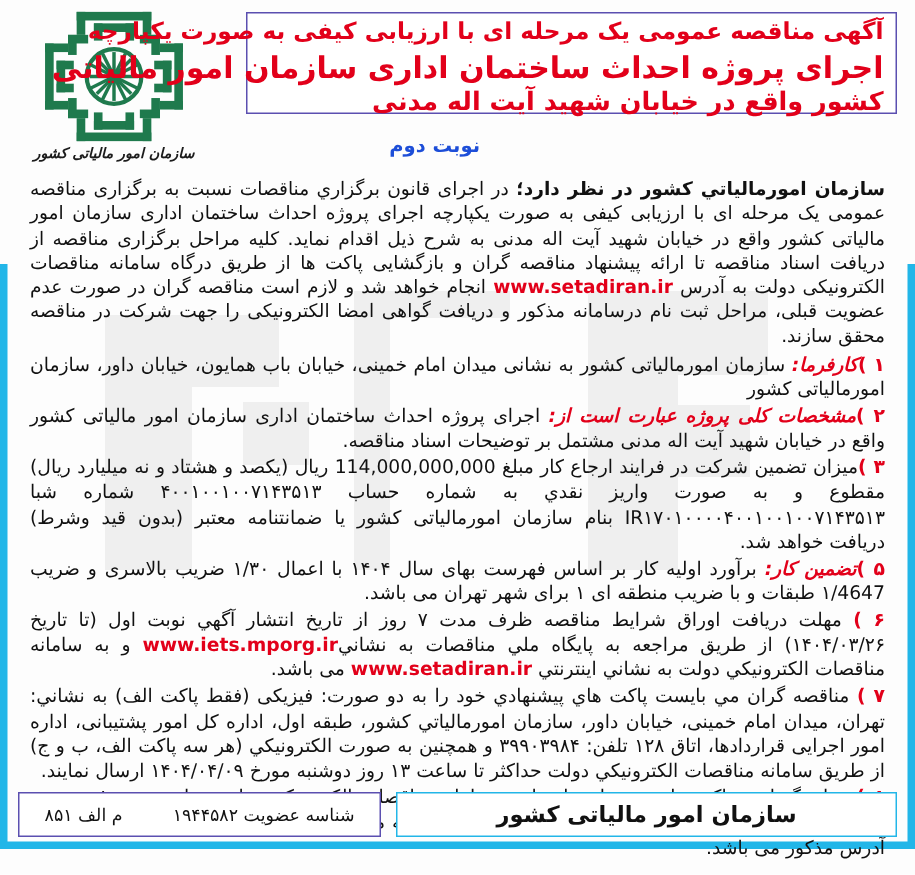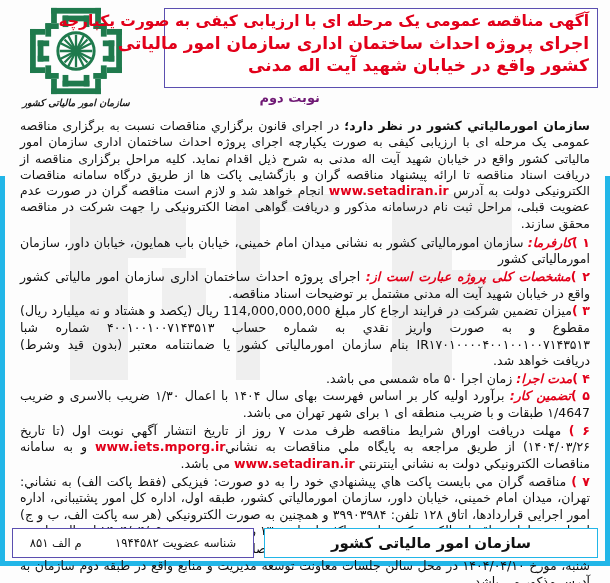--- a/index.html
+++ b/index.html
@@ -79,45 +79,45 @@
     font-style: italic;
     letter-spacing: -0.3px;
     white-space: nowrap;
   }
 
   #title-box {
     position: absolute;
     top: 8px;
     right: 12px;
     left: 148px;
-    height: 80px;
+    height: 68px;
     border: 1.6px solid #5b4fb0;
     background: #ffffff;
     box-sizing: border-box;
     padding: 3px 8px 2px 6px;
     margin-left: 16px;
   }
   .title-line {
     color: #e2001a;
     font-weight: bold;
     text-align: right;
     white-space: nowrap;
     line-height: 1.0;
   }
   #title-line-1 { font-size: 15.5px; margin-top: 2px; }
-  #title-line-2 { font-size: 17px;  margin-top: 5px; }
+  #title-line-2 { font-size: 20px;  margin-top: 5px; }
   #title-line-3 { font-size: 17px;  margin-top: 5px; }
 
   #round-label {
     position: absolute;
     top: 90px;
     right: 290px;
     font-size: 13px;
     font-weight: bold;
-    color: #701a75;
+    color: #1d4ed8;
   }
 
   
   #body-wrap {
     position: relative;
     z-index: 2;
     padding: 0 20px;
     box-sizing: border-box;
   }
   p.para {
@@ -288,21 +288,20 @@
     <p class="para" id="intro"><span class="b">سازمان امورمالیاتي کشور در نظر دارد؛</span><span> در اجرای قانون برگزاري مناقصات نسبت به برگزاری مناقصه عمومی یک مرحله ای با ارزیابی کیفی به صورت یکپارچه اجرای پروژه احداث ساختمان اداری سازمان امور مالیاتی کشور واقع در خیابان شهید آیت اله مدنی به شرح ذیل اقدام نماید. کلیه مراحل برگزاری مناقصه از دریافت اسناد مناقصه تا ارائه پیشنهاد مناقصه گران و بازگشایی پاکت ها از طریق درگاه سامانه مناقصات الکترونیکی دولت به آدرس </span><span class="url">www.setadiran.ir</span><span> انجام خواهد شد و لازم است مناقصه گران در صورت عدم عضویت قبلی، مراحل ثبت نام درسامانه مذکور و دریافت گواهی امضا الکترونیکی را جهت شرکت در مناقصه محقق سازند.</span></p>
 
     <ol id="items">
 
       <li><span class="num">۱ )</span><span class="red">کارفرما:</span><span> سازمان امورمالیاتی کشور به نشانی میدان امام خمینی، خیابان باب همایون، خیابان داور، سازمان امورمالیاتی کشور</span></li>
 
       <li><span class="num">۲ )</span><span class="red">مشخصات کلی پروژه عبارت است از:</span><span> اجرای پروژه احداث ساختمان اداری سازمان امور مالیاتی کشور واقع در خیابان شهید آیت اله مدنی مشتمل بر توضیحات اسناد مناقصه.</span></li>
 
       <li><span class="num">۳ )</span><span>میزان تضمین شرکت در فرایند ارجاع کار مبلغ 114,000,000,000 ریال (یکصد و هشتاد و نه میلیارد ریال) مقطوع و به صورت واریز نقدي به شماره حساب ۴۰۰۱۰۰۱۰۰۷۱۴۳۵۱۳ شماره شبا IR۱۷۰۱۰۰۰۰۴۰۰۱۰۰۱۰۰۷۱۴۳۵۱۳ بنام سازمان امورمالیاتی کشور یا ضمانتنامه معتبر (بدون قید وشرط) دریافت خواهد شد.</span></li>
 
-      <li><span class="num">۴ )</span><span class="red">مدت اجرا:</span><span> زمان اجرا ۵۰ ماه شمسی می باشد.</span></li>
 
       <li><span class="num">۵ )</span><span class="red">تضمین کار:</span><span> برآورد اولیه کار بر اساس فهرست بهای سال ۱۴۰۴ با اعمال ۱/۳۰ ضریب بالاسری و ضریب ۱/4647 طبقات و با ضریب منطقه ای ۱ برای شهر تهران می باشد.</span></li>
 
       <li><span class="num">۶ )</span><span> مهلت دریافت اوراق شرایط مناقصه ظرف مدت ۷ روز از تاریخ انتشار آگهي نوبت اول (تا تاریخ ۱۴۰۴/۰۳/۲۶) از طریق مراجعه به پایگاه ملي مناقصات به نشاني</span><span class="url">www.iets.mporg.ir</span><span> و به سامانه مناقصات الکترونیکي دولت به نشاني اینترنتي </span><span class="url">www.setadiran.ir</span><span> می باشد.</span></li>
 
       <li><span class="num">۷ )</span><span> مناقصه گران مي بایست پاکت هاي پیشنهادي خود را به دو صورت: فیزیکی (فقط پاکت الف) به نشاني: تهران، میدان امام خمینی، خیابان داور، سازمان امورمالیاتي کشور، طبقه اول، اداره کل امور پشتیبانی، اداره امور اجرایی قراردادها، اتاق ۱۲۸ تلفن: ۳۹۹۰۳۹۸۴ و همچنین به صورت الکترونیکي (هر سه پاکت الف، ب و ج) از طریق سامانه مناقصات الکترونیکي دولت حداکثر تا ساعت ۱۳ روز دوشنبه مورخ ۱۴۰۴/۰۴/۰۹ ارسال نمایند.</span></li>
 
       <li><span class="num">۸ )</span><span> زمان گشایش پاکت هاي پیشنهادي از طریق سامانه مناقصات الکترونیکي دولت، ساعت ۱۰:۰۰ روز سه شنبه، مورخ ۱۴۰۴/۰۴/۱۰ در محل سالن جلسات معاونت توسعه مدیریت و منابع واقع در طبقه دوم سازمان به آدرس مذکور می باشد.</span></li>
 
     </ol>

